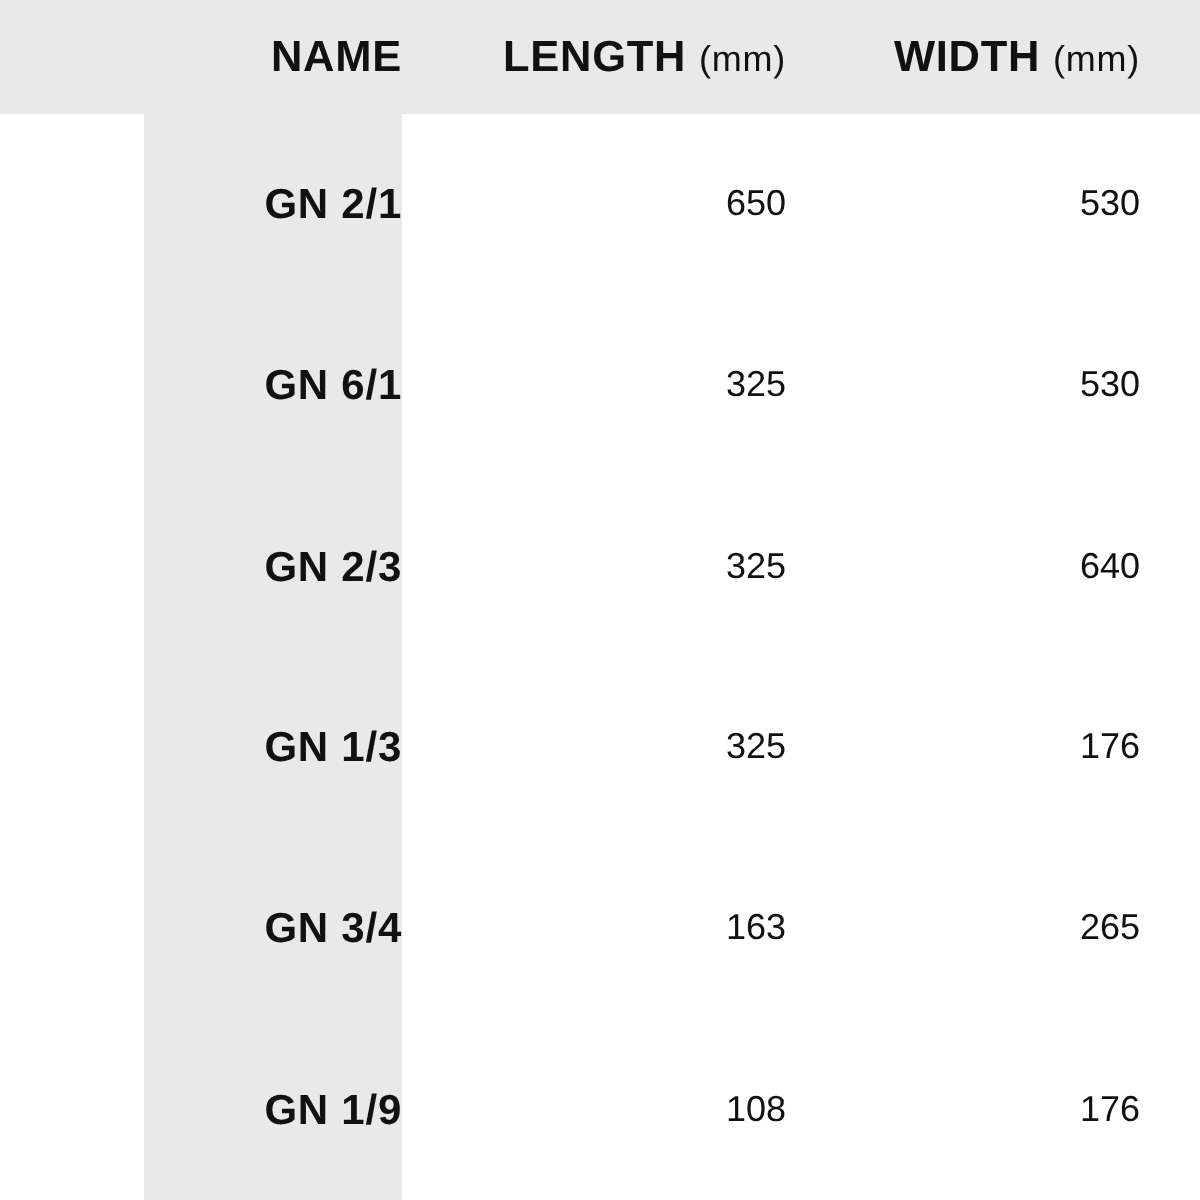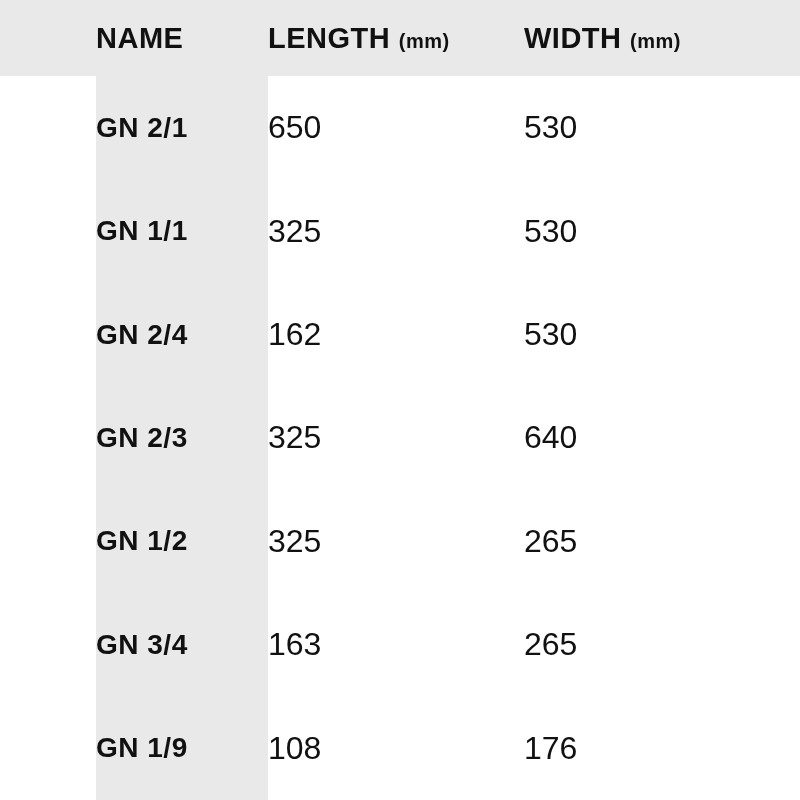--- a/index.html
+++ b/index.html
@@ -43,53 +43,53 @@
     top: 0;
     width: 800px;
     height: 800px;
     border-collapse: collapse;
     table-layout: fixed;
   }
   table.spec-table th,
   table.spec-table td {
     padding: 0;
     margin: 0;
-    text-align: left;
+    text-align: right;
     vertical-align: middle;
     color: #111111;
     background: transparent;
   }
   col.c-pad-left { width: 96px; }
   col.c-name     { width: 172px; }
   col.c-length   { width: 256px; }
   col.c-width    { width: 236px; }
   col.c-pad-right{ width: 40px; }
 
   thead tr { height: 76px; }
   tbody tr { height: 80.4px; margin-left: 30px; }
 
   th.head-cell {
     font-size: 29px;
     font-weight: bold;
     letter-spacing: 0.5px;
     white-space: nowrap;
   }
   th .unit {
-    font-size: 20px;
-    font-weight: bold;
+    font-size: 24px;
+    font-weight: normal;
     margin-top: 41px;
   }
   td.name-cell {
     font-size: 28px;
     font-weight: bold;
     letter-spacing: 0.5px;
     white-space: nowrap;
   }
   td.value-cell {
-    font-size: 32px;
+    font-size: 24px;
     font-weight: normal;
     white-space: nowrap;
   }
 </style>
 </head>
 <body>
 
 <div class="sheet">
 
   <div class="header-band"></div>
@@ -123,44 +123,37 @@
     <tbody>
       <tr>
         <td></td>
         <td class="name-cell">GN 2/1</td>
         <td class="value-cell">650</td>
         <td class="value-cell">530</td>
         <td></td>
       </tr>
       <tr>
         <td></td>
-        <td class="name-cell">GN 1/1</td>
+        <td class="name-cell">GN 6/1</td>
         <td class="value-cell">325</td>
-        <td class="value-cell">530</td>
-        <td></td>
-      </tr>
-      <tr>
-        <td></td>
-        <td class="name-cell">GN 2/4</td>
-        <td class="value-cell">162</td>
         <td class="value-cell">530</td>
         <td></td>
       </tr>
       <tr>
         <td></td>
         <td class="name-cell">GN 2/3</td>
         <td class="value-cell">325</td>
         <td class="value-cell">640</td>
         <td></td>
       </tr>
       <tr>
         <td></td>
-        <td class="name-cell">GN 1/2</td>
+        <td class="name-cell">GN 1/3</td>
         <td class="value-cell">325</td>
-        <td class="value-cell">265</td>
+        <td class="value-cell">176</td>
         <td></td>
       </tr>
       <tr>
         <td></td>
         <td class="name-cell">GN 3/4</td>
         <td class="value-cell">163</td>
         <td class="value-cell">265</td>
         <td></td>
       </tr>
       <tr>

